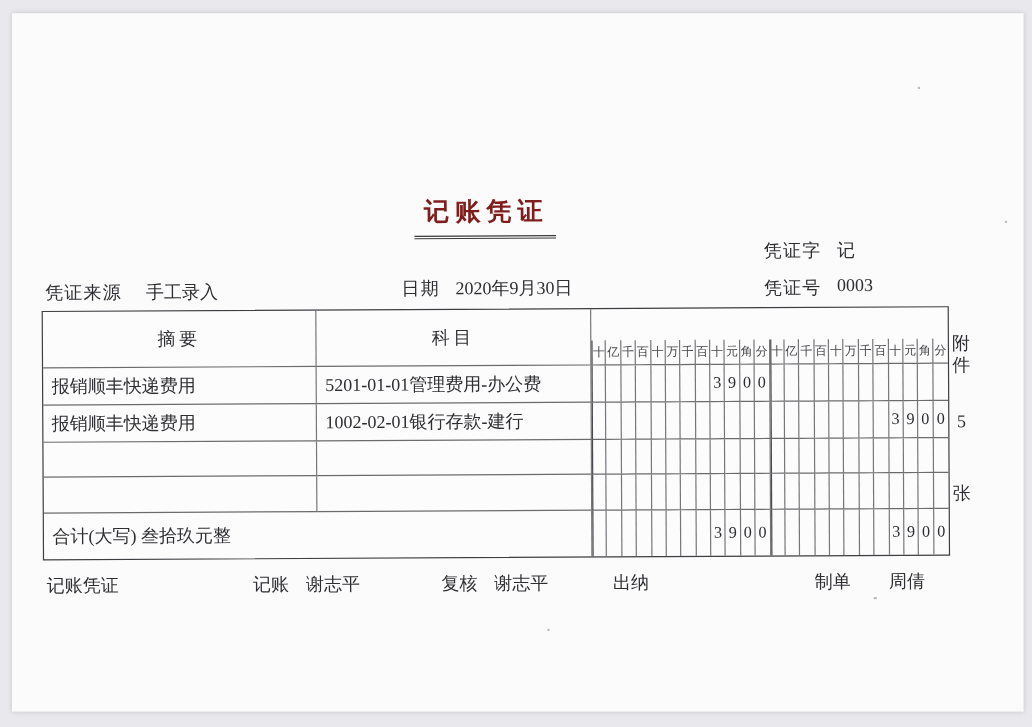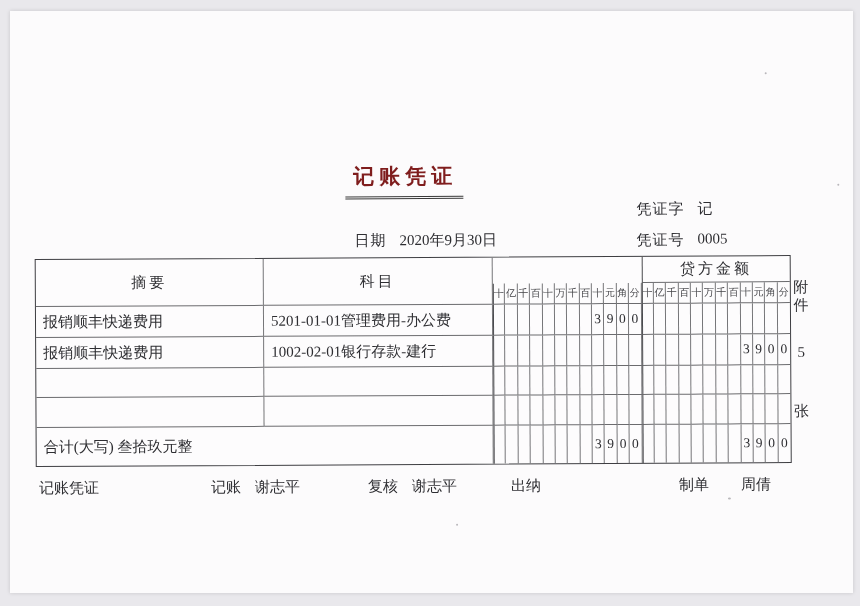--- a/index.html
+++ b/index.html
@@ -22,21 +22,21 @@
     font-size:21px;font-weight:bold;letter-spacing:5px;
     border-bottom:3px double #3a3a3a;padding:0 6px 6px 8px;
     color:#7f1d1d;
   }
   .meta{position:absolute;font-size:15px;white-space:nowrap;display:flex;}
   .meta .lab{letter-spacing:1px;}
   .gap-s{width:13px;display:inline-block;}
   .gap-m{width:20px;display:inline-block;}
   .voucher-word{left:637px;top:201px;}
   .source-line{left:38px;top:233px;}
-  .date-line{left:355px;top:231px;}
+  .date-line{left:335px;top:231px;}
   .voucher-no{left:637px;top:232px;}
 
   .grid{
     position:absolute;left:35px;top:257px;width:756px;height:208px;
     box-sizing:border-box;border:1.5px solid #3e3e42;
     display:grid;
     grid-template-columns:228px 229px repeat(24,1fr);
     grid-template-rows:26px 21px 31px 31px 29px 30px 1fr;
     background:#fdfcfd;
   }
@@ -82,37 +82,41 @@
   <div class="content">
 
     <h1 class="title">记账凭证</h1>
 
     <div class="meta voucher-word">
       <span class="lab">凭证字</span>
       <span class="gap-s"></span>
       <span>记</span>
     </div>
 
+    <div class="meta source-line">
+      <span class="lab">凭证来源</span>
+      <span class="gap-m"></span>
+      <span>手工录入</span>
+    </div>
 
     <div class="meta date-line">
       <span class="lab">日期</span>
       <span class="gap-s"></span>
       <span>2020年9月30日</span>
     </div>
 
     <div class="meta voucher-no">
       <span class="lab">凭证号</span>
       <span class="gap-s"></span>
-      <span>0005</span>
+      <span>0003</span>
     </div>
 
     <div class="grid" id="voucher-grid">
         <div class="cell hdr center" style="grid-area: 1 / 1 / 3;">摘要</div>
         <div class="cell hdr center" style="grid-area: 1 / 2 / 3;">科目</div>
-        <div class="cell hdr center sec-start last-col" style="grid-area: 1 / 15 / auto / 27;">贷方金额</div>
         <div class="cell pv sec-start" style="grid-area: 2 / 3;">十</div>
         <div class="cell pv" style="grid-area: 2 / 4;">亿</div>
         <div class="cell pv" style="grid-area: 2 / 5;">千</div>
         <div class="cell pv" style="grid-area: 2 / 6;">百</div>
         <div class="cell pv" style="grid-area: 2 / 7;">十</div>
         <div class="cell pv" style="grid-area: 2 / 8;">万</div>
         <div class="cell pv" style="grid-area: 2 / 9;">千</div>
         <div class="cell pv" style="grid-area: 2 / 10;">百</div>
         <div class="cell pv" style="grid-area: 2 / 11;">十</div>
         <div class="cell pv" style="grid-area: 2 / 12;">元</div>

